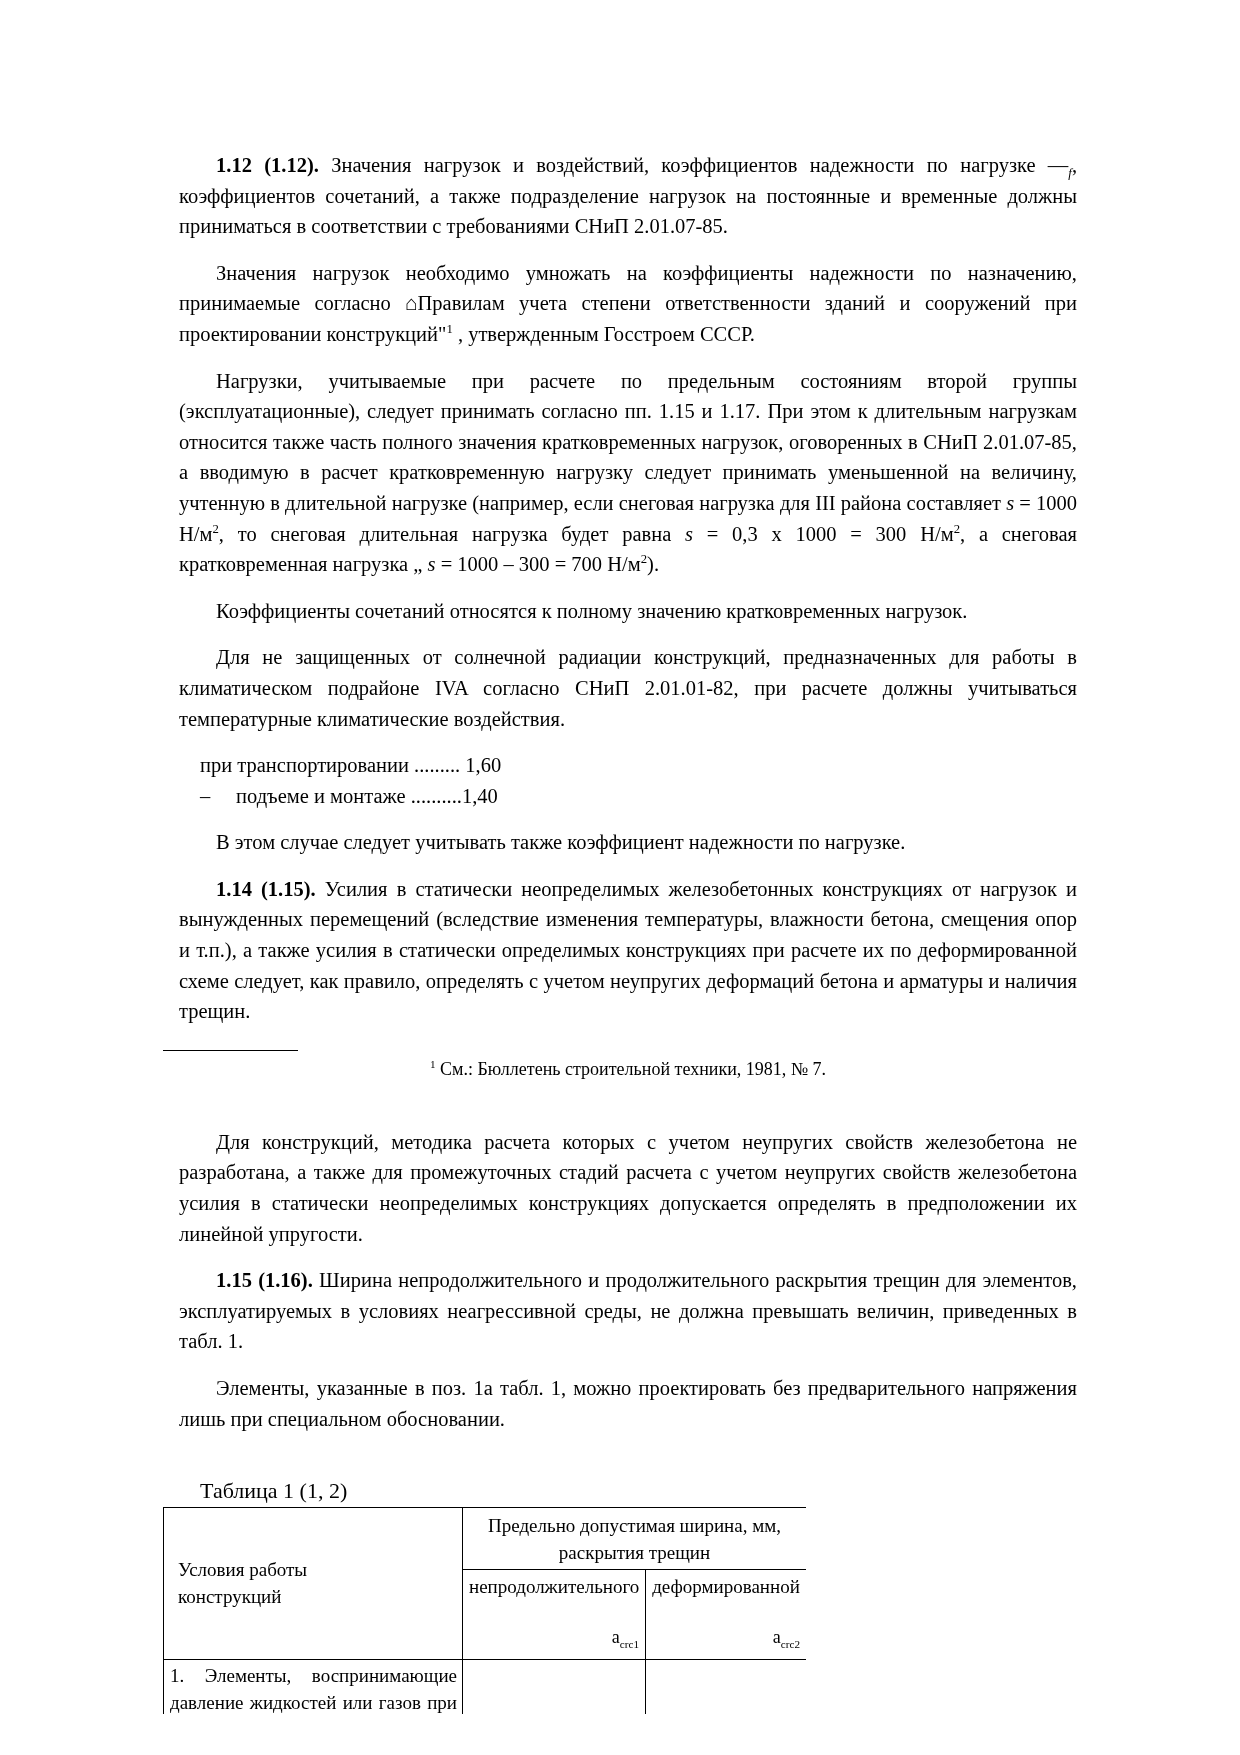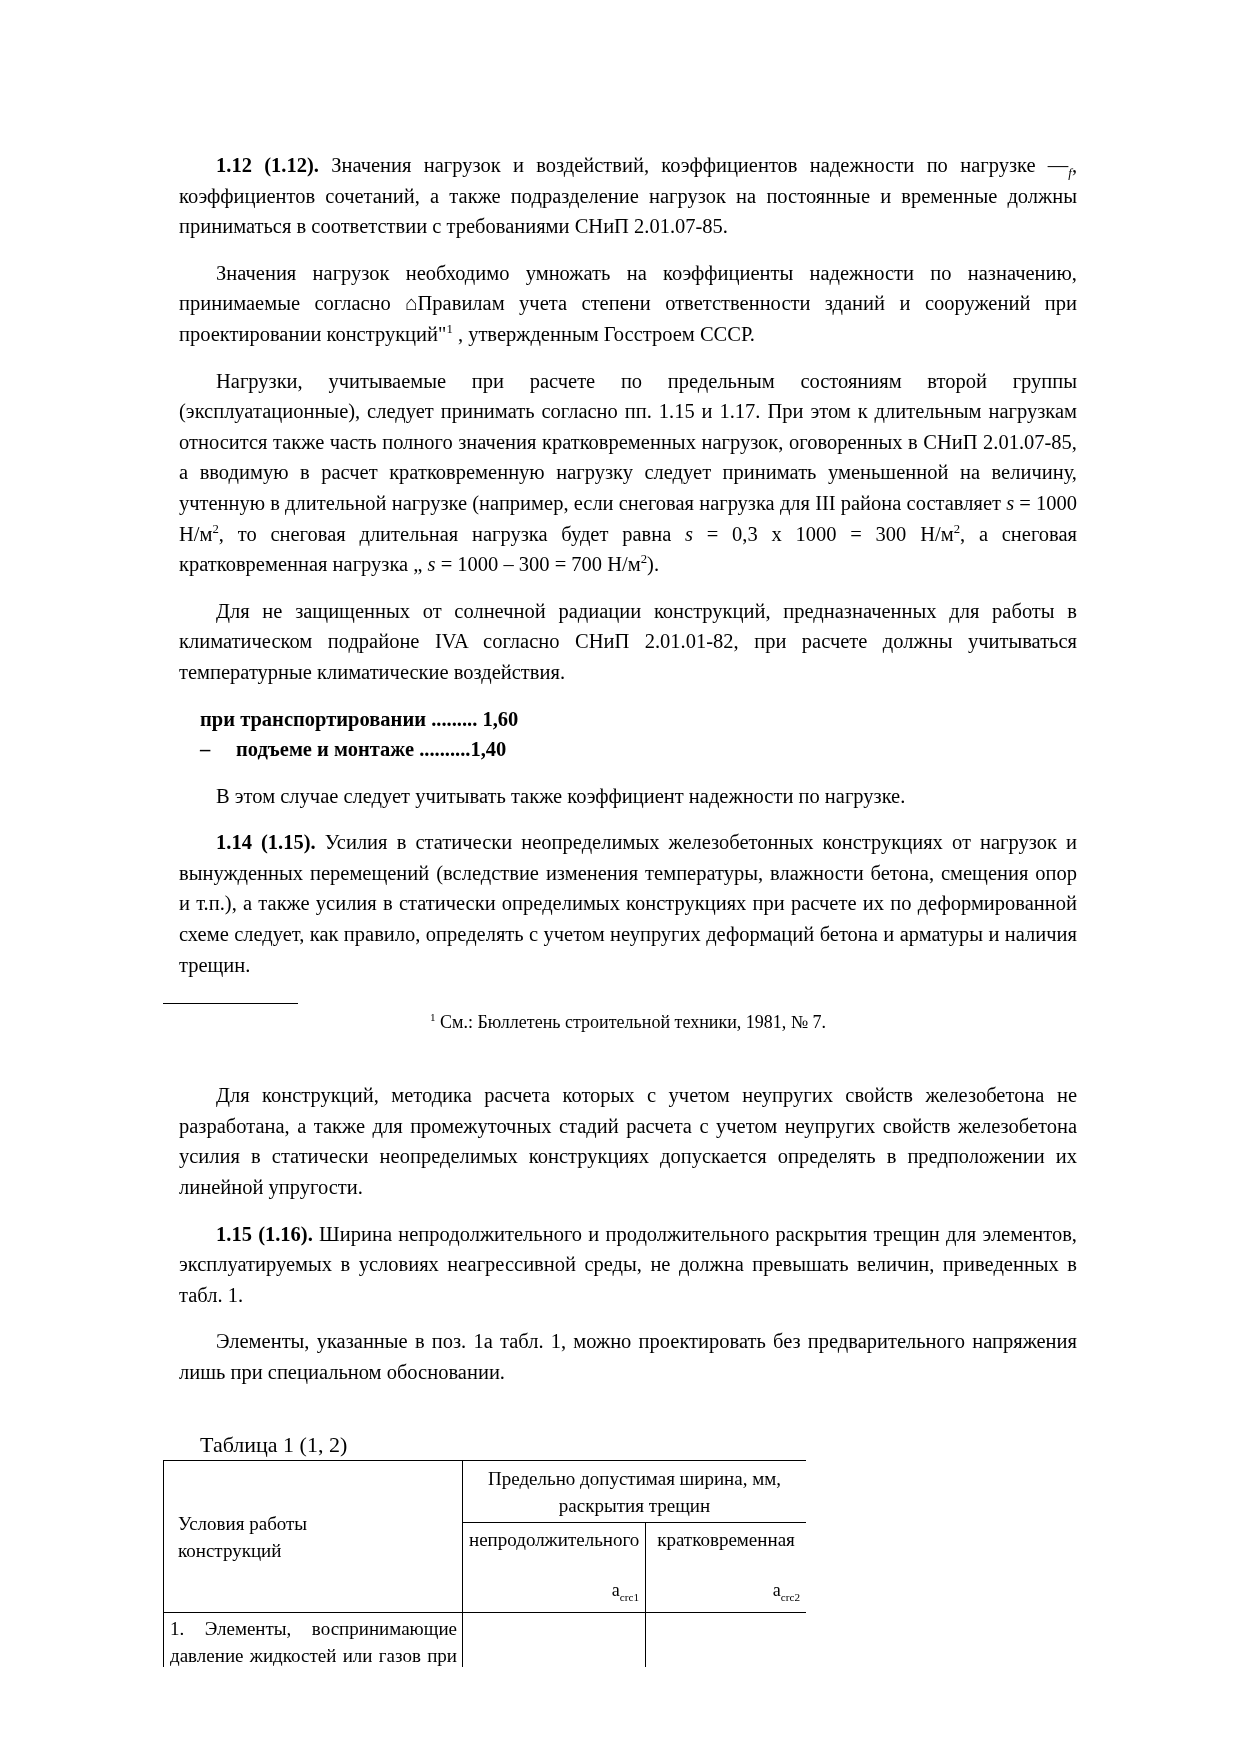--- a/index.html
+++ b/index.html
@@ -40,21 +40,20 @@
     font-size: 0.62em;
     vertical-align: sub;
     line-height: 0;
   }
   .dyn-line {
     margin: 0;
     font-size: 20.5px;
     line-height: 30.6px;
     text-align: left;
     text-indent: 37px;
-    font-weight: bold;
   }
   .dyn-line.dash {
     text-indent: 0;
     padding-left: 37px;
   }
   .dyn-line.dash .dash-mark {
     display: inline-block;
     width: 36px;
   }
   .footnote-wrap { margin-top: 23px; }
@@ -137,20 +136,21 @@
   </p>
 
   <p class="body-par">
     <span>Значения нагрузок необходимо умножать на коэффициенты надежности по назначению, принимаемые согласно ⌂Правилам учета степени ответственности зданий и сооружений при проектировании конструкций"</span><span class="sup">1</span><span> , утвержденным Госстроем СССР.</span>
   </p>
 
   <p class="body-par">
     <span>Нагрузки, учитываемые при расчете по предельным состояниям второй группы (эксплуатационные), следует принимать согласно пп. 1.15 и 1.17. При этом к длительным нагрузкам относится также часть полного значения кратковременных нагрузок, оговоренных в СНиП 2.01.07-85, а вводимую в расчет кратковременную нагрузку следует принимать уменьшенной на величину, учтенную в длительной нагрузке (например, если снеговая нагрузка для III района составляет </span><span class="it">s</span><span> = 1000 Н/м</span><span class="sup">2</span><span>, то снеговая длительная нагрузка будет равна </span><span class="it">s</span><span> = 0,3 х 1000 = 300 Н/м</span><span class="sup">2</span><span>, а снеговая кратковременная нагрузка „ </span><span class="it">s</span><span> = 1000 – 300 = 700 Н/м</span><span class="sup">2</span><span>).</span>
   </p>
 
+  <p class="body-par">Коэффициенты сочетаний относятся к полному значению кратковременных нагрузок.</p>
 
   <p class="body-par">Для не защищенных от солнечной радиации конструкций, предназначенных для работы в климатическом подрайоне IVA согласно СНиП 2.01.01-82, при расчете должны учитываться температурные климатические воздействия.</p>
 
 
   <p class="dyn-line">при транспортировании ......... 1,60</p>
 
   <p class="dyn-line dash">
     <span class="dash-mark">–</span><span>подъеме и монтаже ..........1,40</span>
   </p>
 
@@ -198,21 +198,21 @@
           <div>Предельно допустимая ширина, мм,</div>
           <div>раскрытия трещин</div>
         </td>
       </tr>
       <tr>
         <td class="hdr-sub">
           <div>непродолжительного</div>
           <span class="hdr-sym"><span>a</span><span class="sub">crc1</span></span>
         </td>
         <td class="hdr-sub">
-          <div>кратковременная</div>
+          <div>деформированной</div>
           <span class="hdr-sym"><span>a</span><span class="sub">crc2</span></span>
         </td>
       </tr>
 
       <tr class="rowtall-1">
         <td class="cell-just">
           <div>1.    Элементы,    воспринимающие давление жидкостей или газов при сечении:</div>
 
         </td>
         <td class="cell-val">

